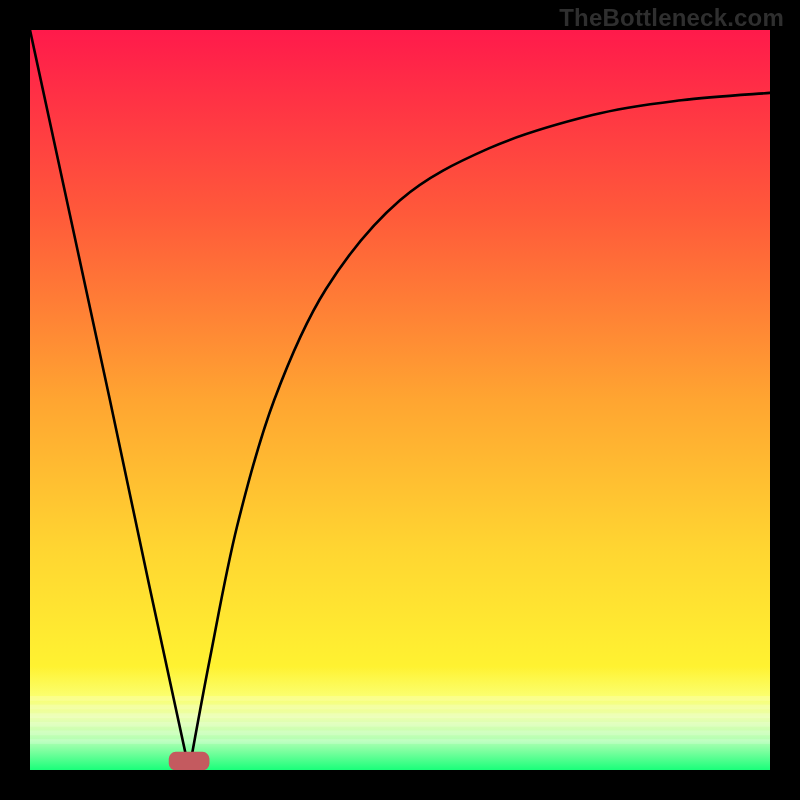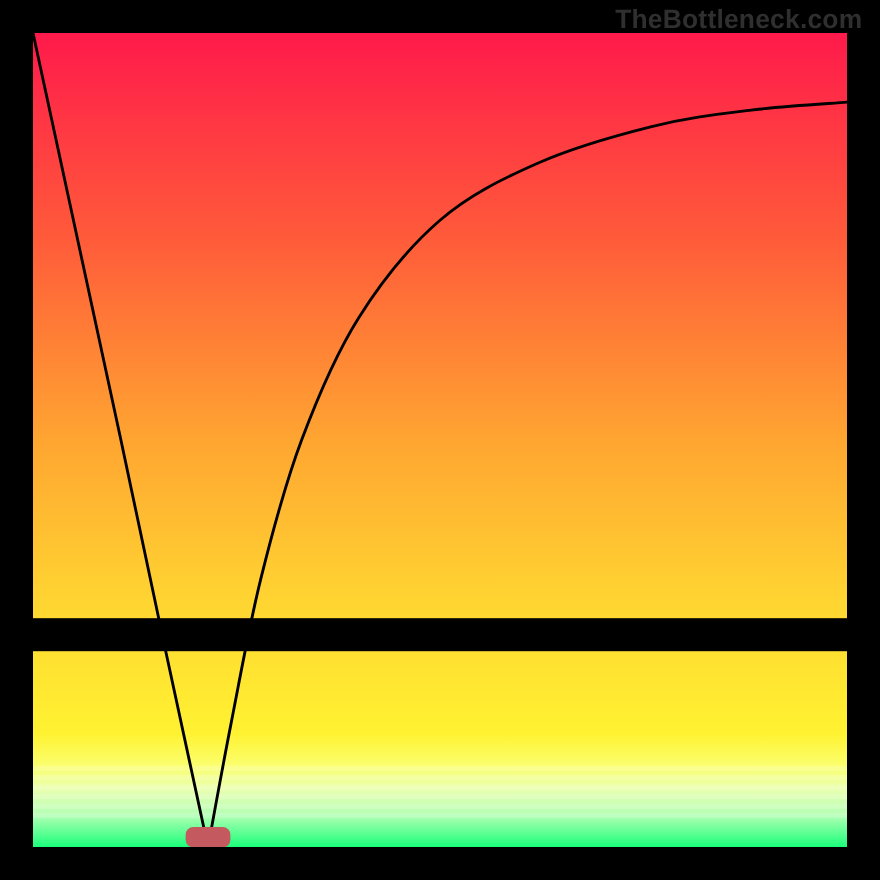--- a/index.html
+++ b/index.html
@@ -7,21 +7,21 @@
     padding: 0;
     width: 800px;
     height: 800px;
     background: #000;
     font-family: Arial, Helvetica, sans-serif;
     overflow: hidden;
   }
   .frame {
     position: relative;
     width: 800px;
-    height: 592px;
+    height: 800px;
     background: #000;
   }
   .watermark {
     position: absolute;
     top: 4px;
     right: 16px;
     color: #2f2f2f;
     font-size: 24px;
     font-weight: 600;
     letter-spacing: 0.2px;

